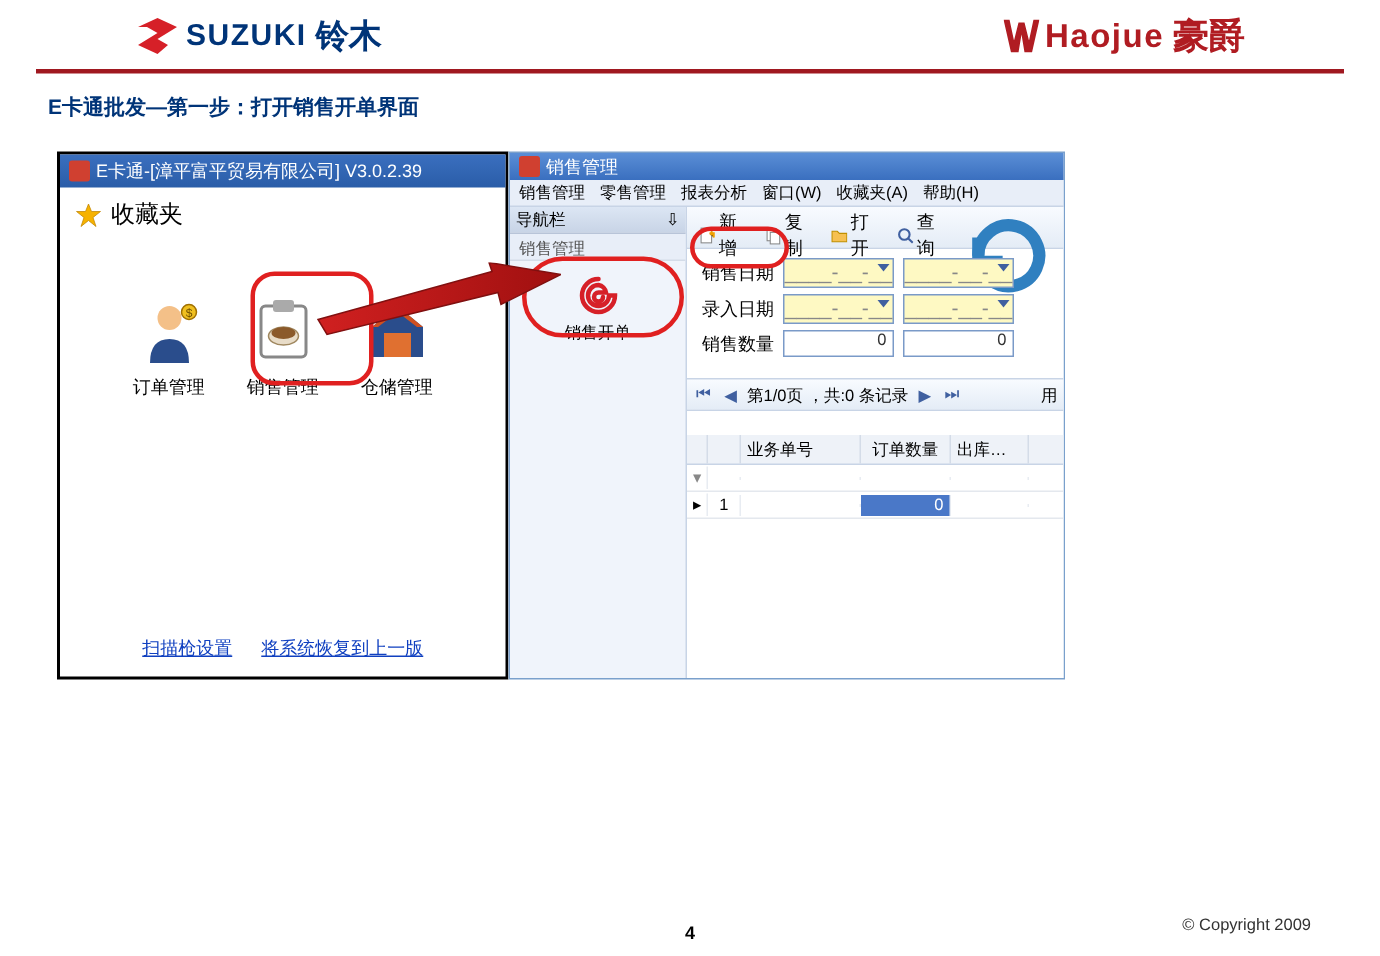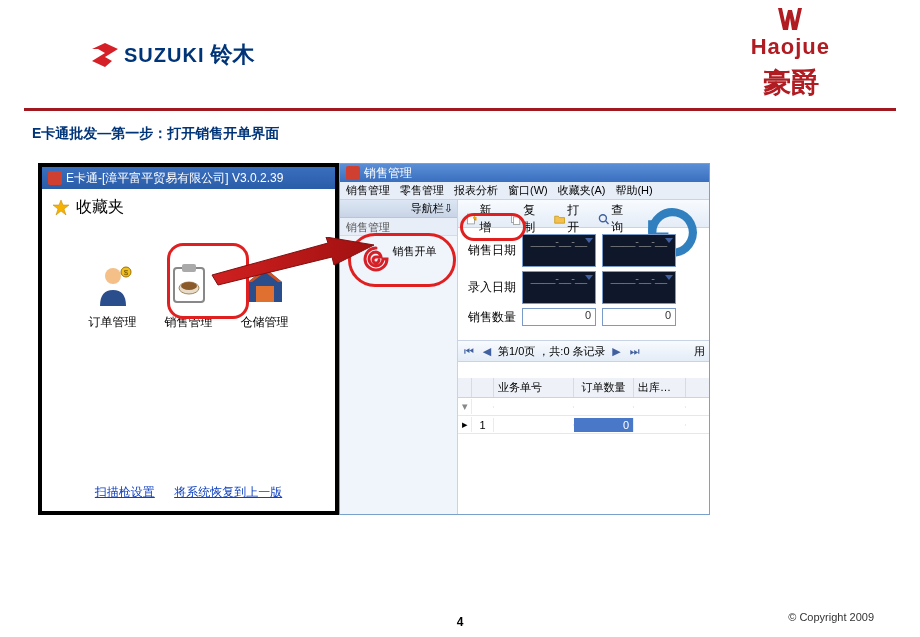--- a/index.html
+++ b/index.html
@@ -5,36 +5,36 @@
   * { box-sizing: border-box; margin: 0; padding: 0; }
   body { width: 920px; height: 637px; background: #fff; font-family: "Microsoft YaHei", Arial, sans-serif; position: relative; }
   
   
   .header-bar { padding: 8px 0 0 0; }
   .logos { display: flex; justify-content: space-between; align-items: center; padding: 0 90px 0 90px; text-align: right; }
   .suzuki-logo { display: flex; align-items: center; gap: 4px; }
   .suzuki-s { width: 30px; height: 24px; }
   .suzuki-text { font-weight: bold; letter-spacing: 1px; font-size: 20px; color: #003478; }
   .suzuki-cn { font-size: 22px; color: #003478; font-weight: bold; margin-left: 2px; }
-  .haojue-logo { display: flex; align-items: center; gap: 4px; flex-direction: column; }
+  .haojue-logo { display: flex; align-items: center; gap: 4px; }
   .haojue-w { width: 24px; height: 22px; }
   .haojue-text { font-size: 22px; font-weight: bold; color: #b01c22; letter-spacing: 1px; }
-  .haojue-cn { font-size: 28px; color: #b01c22; margin-left: 2px; font-weight: bold; }
+  .haojue-cn { font-size: 24px; color: #b01c22; margin-left: 2px; font-weight: bold; }
   .divider { height: 3px; background: #a01820; margin: 6px 24px 0 24px; }
 
   
   .slide-title { padding: 14px 0 0 32px; font-size: 14px; font-weight: bold; }
   .slide-title .e-char { color: #003478; }
   .slide-title .rest { color: #003478; }
 
   
   .shots { position: relative; margin: 20px 0 0 38px; width: 672px; height: 358px; }
   
   
-  .win-left { position: absolute; left: 0; top: 0; width: 301px; height: 352px; border: 4px solid #000000; background: #fff; }
+  .win-left { position: absolute; left: 0; top: 0; width: 301px; height: 352px; border: 2px solid #000000; background: #fff; }
   .titlebar-left { height: 22px; background: linear-gradient(#3a6fbf, #2a5da8); display: flex; align-items: center; padding: 0 6px; color: #fff; font-size: 12px; gap: 4px; }
   .app-icon { width: 14px; height: 14px; background: #d04030; border-radius: 2px; display:inline-block; position:relative; }
   .fav-bar { display:flex; align-items:center; gap:6px; padding: 8px 8px 10px 10px; border-bottom:0; }
   .star { width:18px; height:18px; }
   
   .big-icons { display:flex; justify-content:center; gap:28px; margin-top: 34px; }
   .big-item { display:flex; flex-direction:column; align-items:center; gap:6px; font-size:12px; }
   .big-icon { width:46px; height:46px; display:flex; align-items:center; justify-content:center; }
   .red-circle { position:absolute; border:3px solid #e02020; border-radius:20px; }
   .circle-sales { left: 129px; top: 80px; width: 82px; height: 76px; border-radius: 16px; }
@@ -43,37 +43,37 @@
   .sys-links span { text-decoration: underline; margin: 0 8px; }
 
   
   .win-right { position:absolute; left:301px; top:0; width:371px; height:352px; border:1px solid #7aa0cc; background:#fff; }
   .titlebar-right { height:18px; background: linear-gradient(#5a8ed6, #3a6fbf); display:flex; align-items:center; padding:0 6px; color:#fff; font-size:12px; gap:4px; }
   .menubar { height:18px; background:#e8eef8; border-bottom:1px solid #c8d4e6; display:flex; align-items:center; font-size:11px; gap:10px; padding:0 6px; }
   .menubar span { white-space:nowrap; }
   
   .right-body { display:flex; height: calc(100% - 36px); }
   .nav-panel { width:118px; background:#f0f4fb; border-right:1px solid #c8d4e6; }
-  .nav-header { height:18px; background:linear-gradient(#dce6f4,#c8d4e6); font-size:11px; padding:2px 4px; display:flex; justify-content:flex-end; align-items:center; border-bottom:1px solid #b8c4d8; }
+  .nav-header { height:18px; background:linear-gradient(#dce6f4,#c8d4e6); font-size:11px; padding:2px 4px; display:flex; justify-content:space-between; align-items:center; border-bottom:1px solid #b8c4d8; }
   .nav-sub { height:18px; background:#e8eef8; font-size:11px; padding:2px 6px; color:#555; border-bottom:1px solid #d4dce8; }
   .nav-items { padding: 8px 0; display:flex; flex-direction:column; align-items:center; gap:12px; }
-  .nav-item { display:flex; font-size:11px; gap:2px; }
+  .nav-item { display:flex; flex-direction:column; align-items:center; font-size:11px; gap:2px; }
   .e-icon { width:30px; height:30px; }
   .circle-open { position:absolute; left:310px; top:70px; width:108px; height:54px; border:3px solid #e02020; border-radius:28px; }
 
   .right-content { flex:1; background:#fff; overflow:hidden; }
   .toolbar { height:28px; background:linear-gradient(#f8fbff,#e4ecf6); border-bottom:1px solid #c8d4e6; display:flex; align-items:flex-start; gap:6px; padding:0 4px; font-size:12px; }
   .tbtn { display:flex; align-items:center; gap:2px; padding:2px 4px; }
   .tbtn .ticon { width:16px; height:16px; }
   .circle-new { position:absolute; left:422px; top:50px; width:66px; height:28px; border:3px solid #e02020; border-radius:16px; }
 
   .form-area { padding:6px 8px; font-size:12px; }
   .form-row { display:flex; align-items:center; gap:6px; margin-bottom:4px; }
   .form-row label { width:50px; text-align:right; }
-  .date-in { width:74px; height:33px; border:1px solid #7a9ac8; font-size:11px; color:#888; text-align:center; background:#0f172a; position:relative; }
+  .date-in { width:74px; height:20px; border:1px solid #7a9ac8; font-size:14px; color:#888; text-align:center; background:#fef9c3; position:relative; }
   .date-in::after { content:""; position:absolute; right:2px; top:3px; width:0; height:0; border-left:4px solid transparent; border-right:4px solid transparent; border-top:5px solid #4060a0; }
   .num-in { width:74px; height:18px; border:1px solid #7a9ac8; font-size:11px; color:#333; padding:0 4px; text-align:right; background:#fff; }
 
   .pager { height:22px; background:linear-gradient(#f8fbff,#e4ecf6); border-top:1px solid #c8d4e6; border-bottom:1px solid #c8d4e6; display:flex; align-items:center; font-size:11px; padding:0 4px; gap:4px; margin-top:4px; }
   .pg-btn { width:14px; height:14px; display:flex; align-items:center; justify-content:center; color:#4060a0; }
 
   .grid { font-size:11px; }
   .grid-head { display:flex; background:#eef2f8; border-bottom:1px solid #c8d4e6;margin-top:16px; }
   .gh { padding:2px 4px; border-right:1px solid #d4dce8; }
   .w-sel{width:14px;} .w-idx{width:22px;text-align:center;} .w-no{width:80px;} .w-qty{width:60px;text-align:center;} .w-out{width:52px;}

